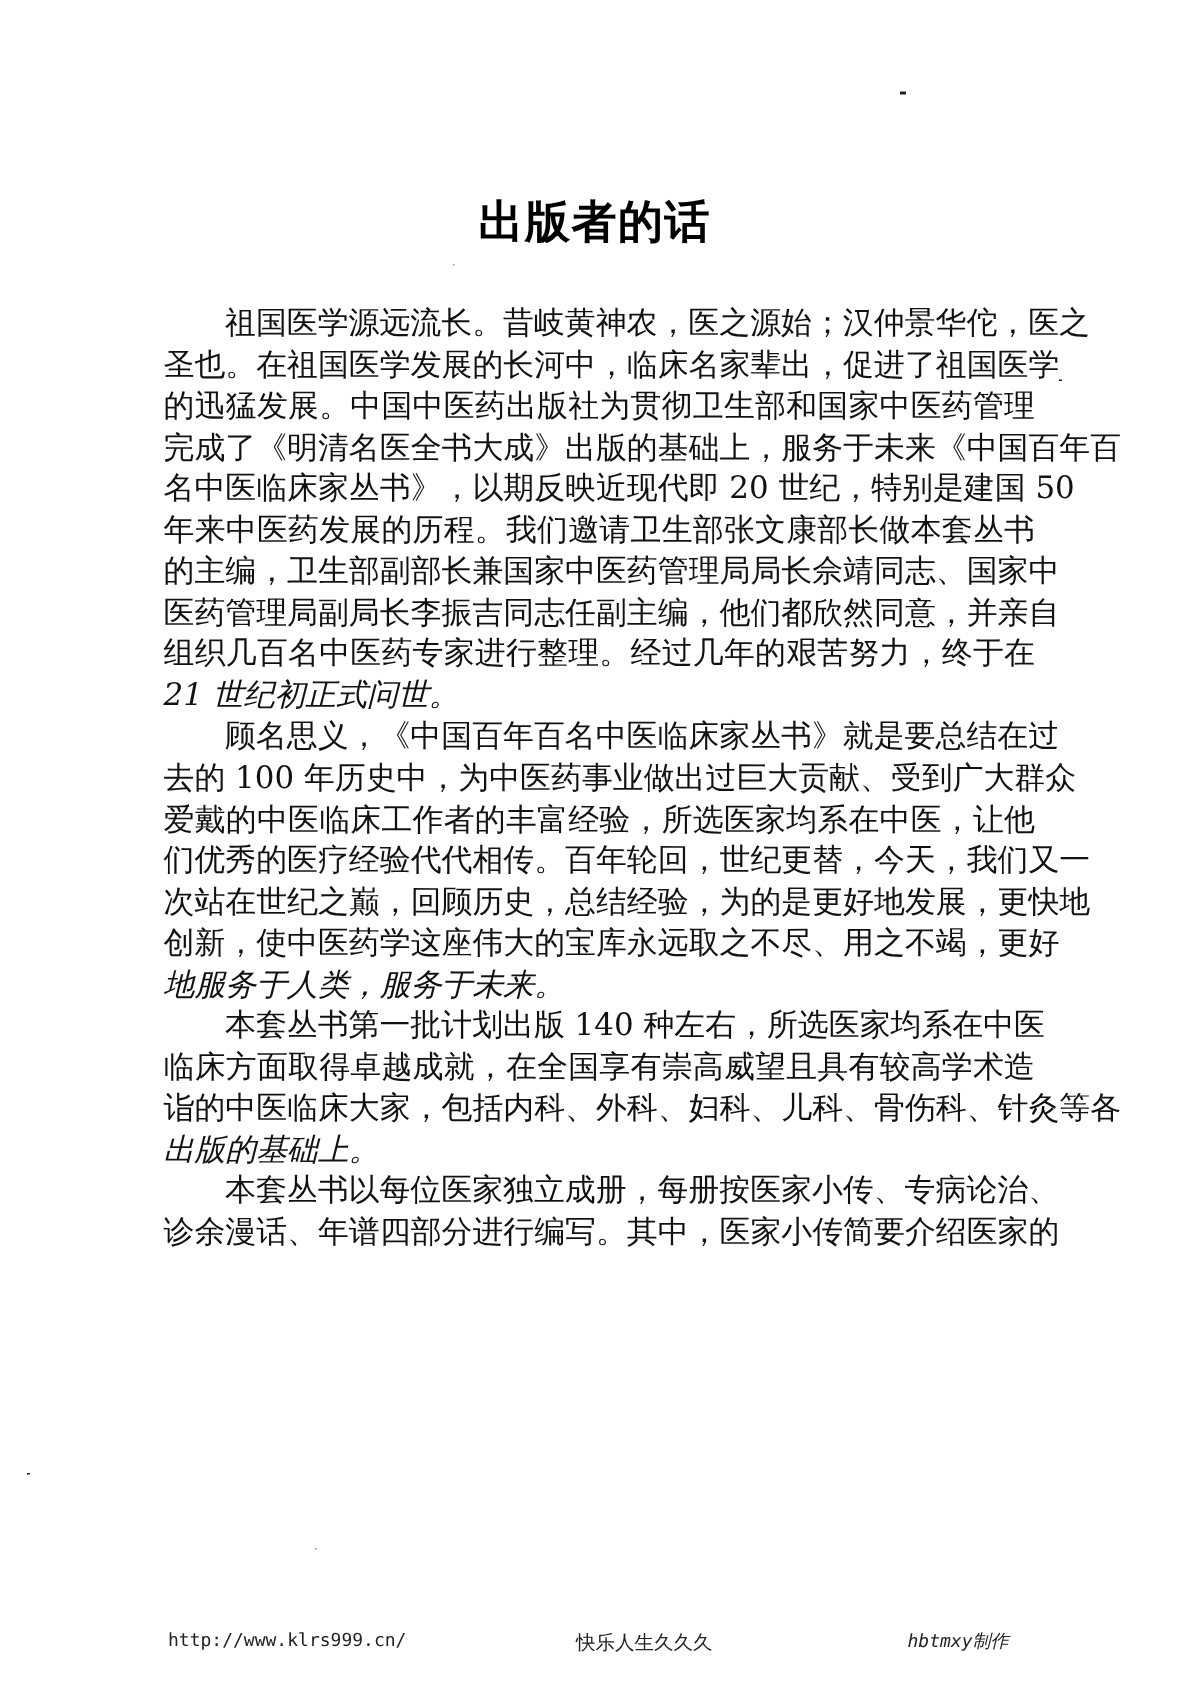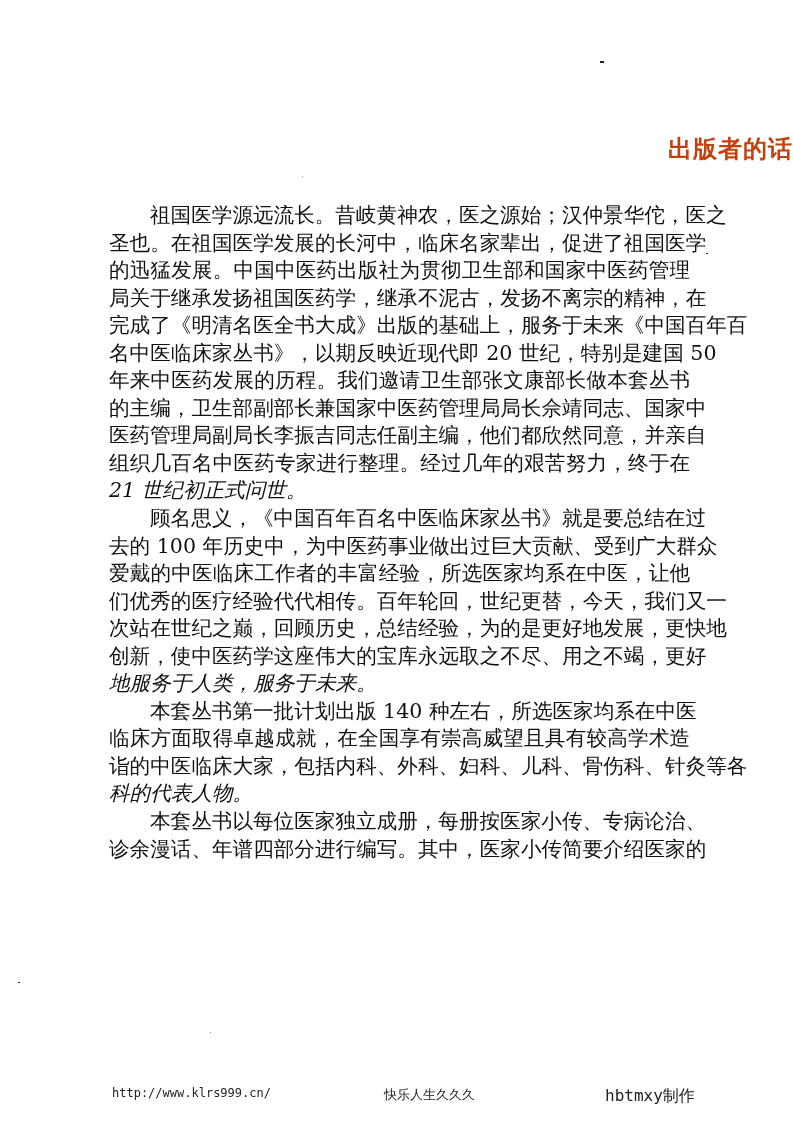--- a/index.html
+++ b/index.html
@@ -1,51 +1,50 @@
 <!DOCTYPE html>
 <html><head>
 <meta charset="utf-8">
 <style>
   html, body { margin: 0; padding: 0; background: #ffffff; }
   body { width: 793px; height: 1122px; position: relative; overflow: hidden;
          font-family: "DejaVu Serif", "Liberation Serif", serif; color: #111; }
   .speck { position: absolute; background: #222; }
-  .title { position: absolute; left: 0; width: 793px; top: 131px; text-align: right;
+  .title { position: absolute; left: 0; width: 793px; top: 131px; text-align: center;
            font-family: "DejaVu Sans", "Liberation Sans", sans-serif; font-weight: bold;
-           font-size: 24px; letter-spacing: 1px; color: #c2410c; line-height: 36px; }
+           font-size: 30px; letter-spacing: 1px; color: #000000; line-height: 36px; }
   .body-text { position: absolute; left: 84px; top: 202px; width: 606px; }
   .line { height: 27.55px; line-height: 27.55px; font-size: 20.6px; white-space: nowrap;
           text-align: justify; text-align-last: justify; letter-spacing: 0px; margin-left: 25px; }
   .line.last { text-align-last: left; font-style: italic; }
   .line.indent { padding-left: 41px; }
   .footer { position: absolute; top: 1086px; left: 0; width: 641px; height: 20px;
             font-size: 13px; color: #222; }
   .footer span { position: absolute; top: 0; white-space: nowrap; }
   .f-url { left: 112px; font-family: "DejaVu Sans Mono", "Liberation Mono", monospace; font-size: 12px; }
   .f-center { left: 384px; font-family: "DejaVu Sans", "Liberation Sans", sans-serif; text-align: center; }
-  .f-right { left: 605px; font-family: "DejaVu Sans Mono", "Liberation Mono", monospace; font-size: 16px; }
+  .f-right { left: 605px; font-family: "DejaVu Sans Mono", "Liberation Mono", monospace; font-size: 12px; font-style: italic; }
 </style>
 </head>
 <body>
 
 <div class="speck" style="left:600px;top:61px;width:4px;height:2px;"></div>
 <div class="speck" style="left:302px;top:176px;width:1px;height:1px;background:#999;"></div>
 <div class="speck" style="left:706px;top:253px;width:2px;height:1px;"></div>
 <div class="speck" style="left:18px;top:982px;width:2px;height:1px;"></div>
 <div class="speck" style="left:210px;top:1032px;width:1px;height:1px;background:#888;"></div>
 
 <h1 class="title" style="margin:0;">出版者的话</h1>
 
 <div class="body-text">
 
   <div>
     <div class="line indent">祖国医学源远流长。昔岐黄神农，医之源始；汉仲景华佗，医之</div>
     <div class="line">圣也。在祖国医学发展的长河中，临床名家辈出，促进了祖国医学</div>
     <div class="line">的迅猛发展。中国中医药出版社为贯彻卫生部和国家中医药管理</div>
-    <div class="line">局关于继承发扬祖国医药学，继承不泥古，发扬不离宗的精神，在</div>
     <div class="line">完成了《明清名医全书大成》出版的基础上，服务于未来《中国百年百</div>
     <div class="line">名中医临床家丛书》，以期反映近现代即 20 世纪，特别是建国 50</div>
     <div class="line">年来中医药发展的历程。我们邀请卫生部张文康部长做本套丛书</div>
     <div class="line">的主编，卫生部副部长兼国家中医药管理局局长佘靖同志、国家中</div>
     <div class="line">医药管理局副局长李振吉同志任副主编，他们都欣然同意，并亲自</div>
     <div class="line">组织几百名中医药专家进行整理。经过几年的艰苦努力，终于在</div>
     <div class="line last">21 世纪初正式问世。</div>
   </div>
 
   <div>
@@ -55,21 +54,21 @@
     <div class="line">们优秀的医疗经验代代相传。百年轮回，世纪更替，今天，我们又一</div>
     <div class="line">次站在世纪之巅，回顾历史，总结经验，为的是更好地发展，更快地</div>
     <div class="line">创新，使中医药学这座伟大的宝库永远取之不尽、用之不竭，更好</div>
     <div class="line last">地服务于人类，服务于未来。</div>
   </div>
 
   <div>
     <div class="line indent">本套丛书第一批计划出版 140 种左右，所选医家均系在中医</div>
     <div class="line">临床方面取得卓越成就，在全国享有崇高威望且具有较高学术造</div>
     <div class="line">诣的中医临床大家，包括内科、外科、妇科、儿科、骨伤科、针灸等各</div>
-    <div class="line last">科的代表人物。</div>
+    <div class="line last">出版的基础上。</div>
   </div>
 
   <div>
     <div class="line indent">本套丛书以每位医家独立成册，每册按医家小传、专病论治、</div>
     <div class="line">诊余漫话、年谱四部分进行编写。其中，医家小传简要介绍医家的</div>
   </div>
 </div>
 
 <div class="footer">
   <span class="f-url">http://www.klrs999.cn/</span>

